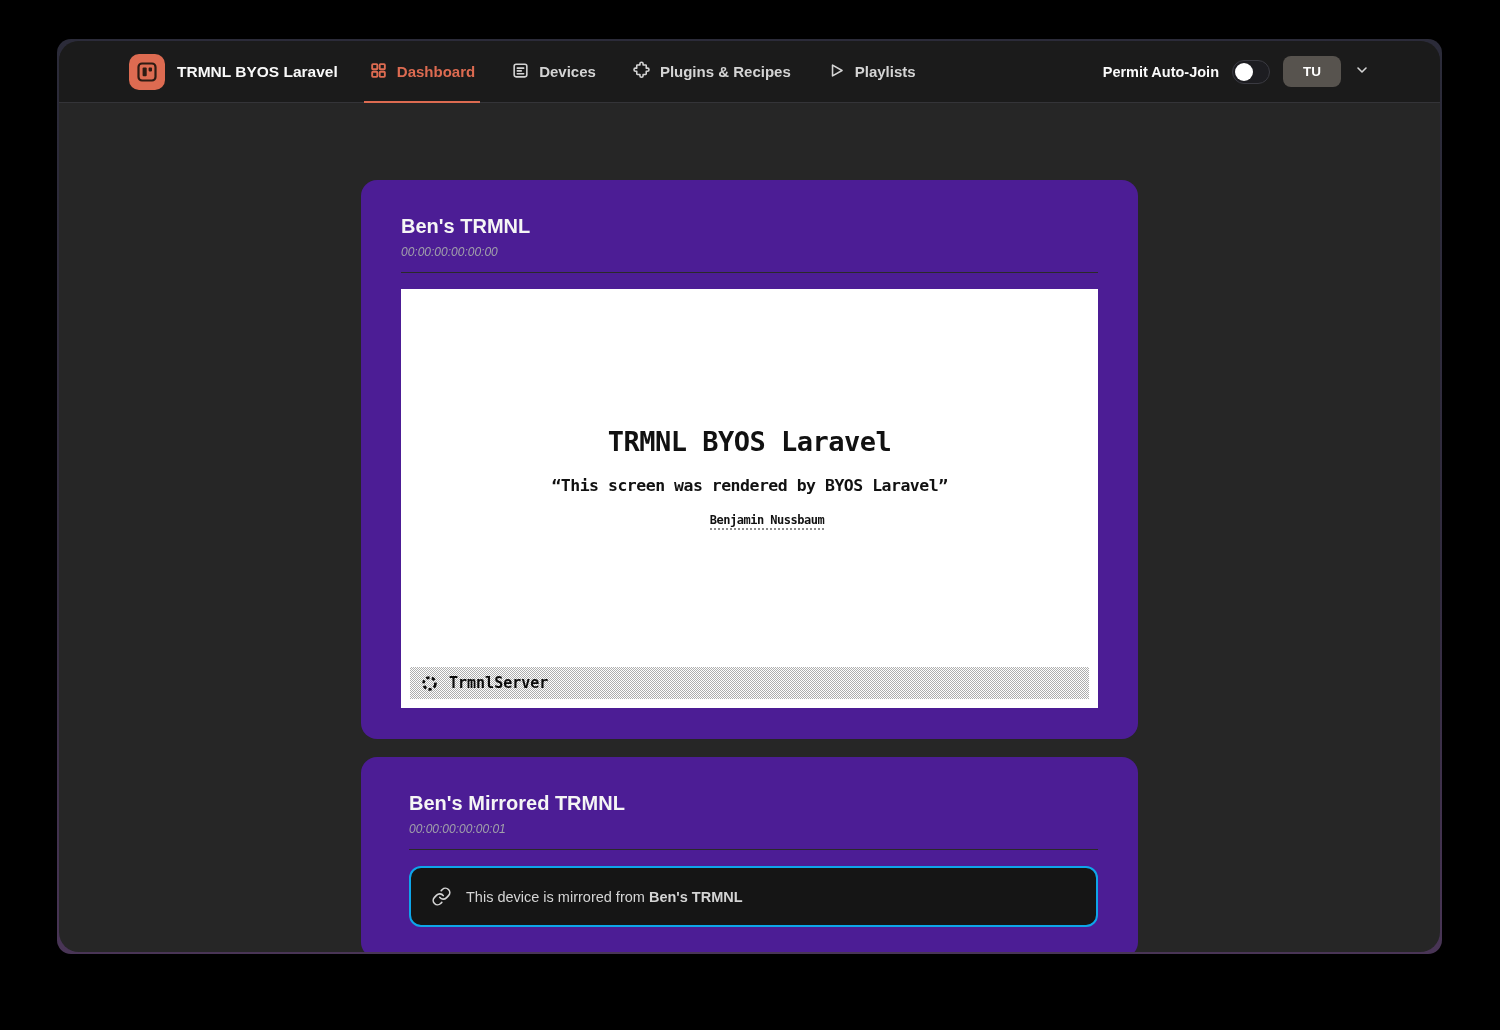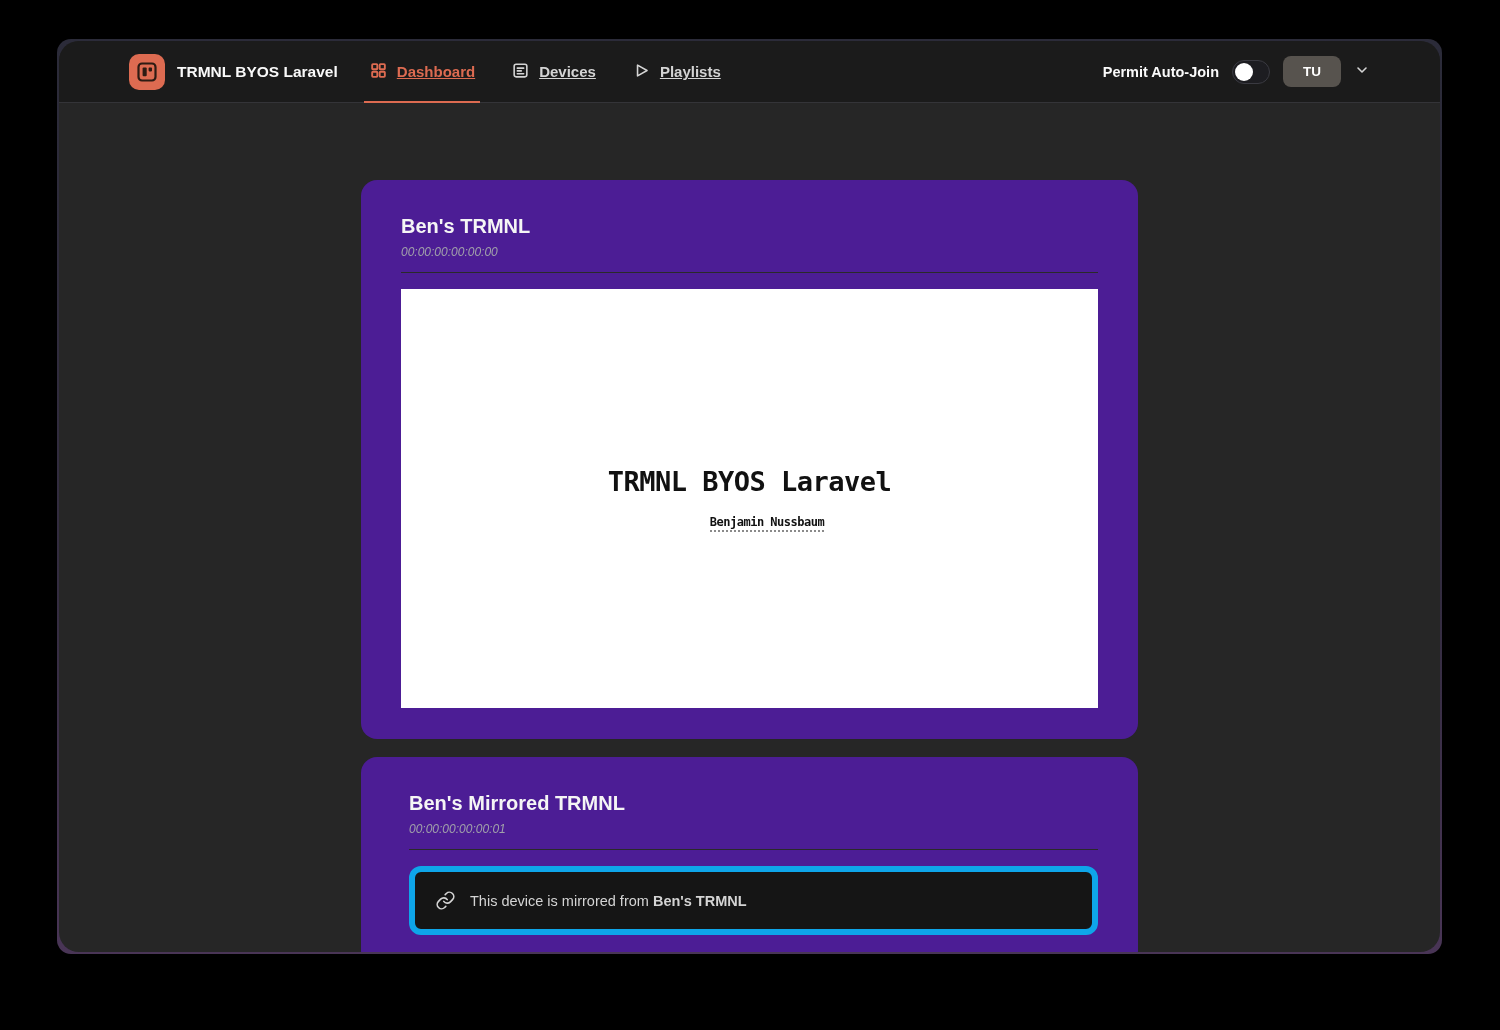--- a/index.html
+++ b/index.html
@@ -24,21 +24,21 @@
   .brand{ display:flex; align-items:center; gap:12px; }
   .logo{
     width:36px; height:36px; border-radius:10px; background:#dd6b51;
     display:grid; place-items:center; flex-shrink:0;
   }
   .brand-title{ color:#fafafa; font-weight:700; font-size:15.5px; white-space:nowrap; }
 
   .tabs{ display:flex; align-items:stretch; margin-left:26px; gap:26px; }
   .tab{
     display:flex; align-items:center; gap:9px; padding:0 5px; position:relative;
-    color:#d4d4d4; font-weight:600; font-size:15px; cursor:pointer; white-space:nowrap;text-decoration:underline;
+    color:#d4d4d4; font-weight:600; font-size:15px; cursor:pointer; white-space:nowrap;
   }
   .tab svg{ stroke:#d4d4d4; }
   .tab.active{ color:#dd6b51; }
   .tab.active svg{ stroke:#dd6b51; }
   .tab.active::after{
     content:''; position:absolute; left:0; right:0; bottom:-1px; height:2px; background:#dd6b51;
   }
 
   .nav-right{ margin-left:auto; display:flex; align-items:center; gap:13px; }
   .permit-label{ color:#fafafa; font-weight:700; font-size:14.5px; }
@@ -78,21 +78,21 @@
   }
   .screen-statusbar{
     height:32px; margin:0 9px 9px; padding:0 10px;
     background:repeating-conic-gradient(#aeaeae 0% 25%, #ffffff 0% 50%) 0 0 / 2px 2px;
     display:flex; align-items:center; gap:10px;
   }
   .statusbar-label{ font-size:15px; font-weight:700; color:#0a0a0a; }
 
   
   .mirror-box{
-    background:#151515; border:6px solid #0ea5e9; border-radius:12px;
+    background:#151515; border:2px solid #0ea5e9; border-radius:12px;
     padding:18px 20px; display:flex; align-items:center; gap:14px;
     color:#d4d4d4; font-size:14.5px;
   }
   .mirror-source{ font-weight:700; }
 </style>
 </head>
 <body>
 
 <div class="window-frame">
   <div class="window">
@@ -127,20 +127,28 @@
             <svg width="19" height="19" viewBox="0 0 24 24" fill="none" stroke-width="2" stroke-linecap="round">
               <rect x="4" y="4" width="16" height="16" rx="2.5"></rect>
               <line x1="8" y1="9" x2="16" y2="9"></line>
               <line x1="8" y1="12.5" x2="13" y2="12.5"></line>
               <line x1="8" y1="16" x2="16" y2="16"></line>
             </svg>
           </span>
           <span>Devices</span>
         </div>
 
+        <div class="tab">
+          <span>
+            <svg width="19" height="19" viewBox="0 0 24 24" fill="none" stroke-width="2" stroke-linejoin="round">
+              <path d="M10 3.5a2 2 0 0 1 4 0V5h3.2a0.8 0.8 0 0 1 .8.8V9h1.5a2 2 0 0 1 0 4H18v3.2a0.8 0.8 0 0 1-.8.8H14v1.5a2 2 0 0 1-4 0V17H6.8a0.8 0.8 0 0 1-.8-.8V13H4.5a2 2 0 0 1 0-4H6V5.8a0.8 0.8 0 0 1 .8-.8H10V3.5z"></path>
+            </svg>
+          </span>
+          <span>Plugins &amp; Recipes</span>
+        </div>
 
         <div class="tab">
           <span>
             <svg width="19" height="19" viewBox="0 0 24 24" fill="none" stroke-width="2" stroke-linejoin="round">
               <path d="M7 5.2v13.6L19 12 7 5.2z"></path>
             </svg>
           </span>
           <span>Playlists</span>
         </div>
       </div>
@@ -161,21 +169,30 @@
 
     <div class="content">
 
       <div class="card">
         <div class="device-name">Ben's TRMNL</div>
         <div class="device-mac">00:00:00:00:00:00</div>
         <hr>
         <div class="screen">
           <div class="screen-main">
             <div class="screen-title">TRMNL BYOS Laravel</div>
+            <div class="screen-quote">“This screen was rendered by BYOS Laravel”</div>
             <div class="screen-author">Benjamin Nussbaum</div>
+          </div>
+          <div class="screen-statusbar">
+            <span style="display:flex;">
+              <svg width="19" height="19" viewBox="0 0 24 24" fill="none" stroke="#0a0a0a" stroke-width="3.4">
+                <circle cx="12" cy="12" r="7.5" stroke-dasharray="4 3.2" transform="rotate(12 12 12)"></circle>
+              </svg>
+            </span>
+            <span class="statusbar-label">TrmnlServer</span>
           </div>
         </div>
       </div>
 
       <div class="card">
         <div class="device-name">Ben's Mirrored TRMNL</div>
         <div class="device-mac">00:00:00:00:00:01</div>
         <hr>
         <div class="mirror-box">
           <span style="display:flex;">

